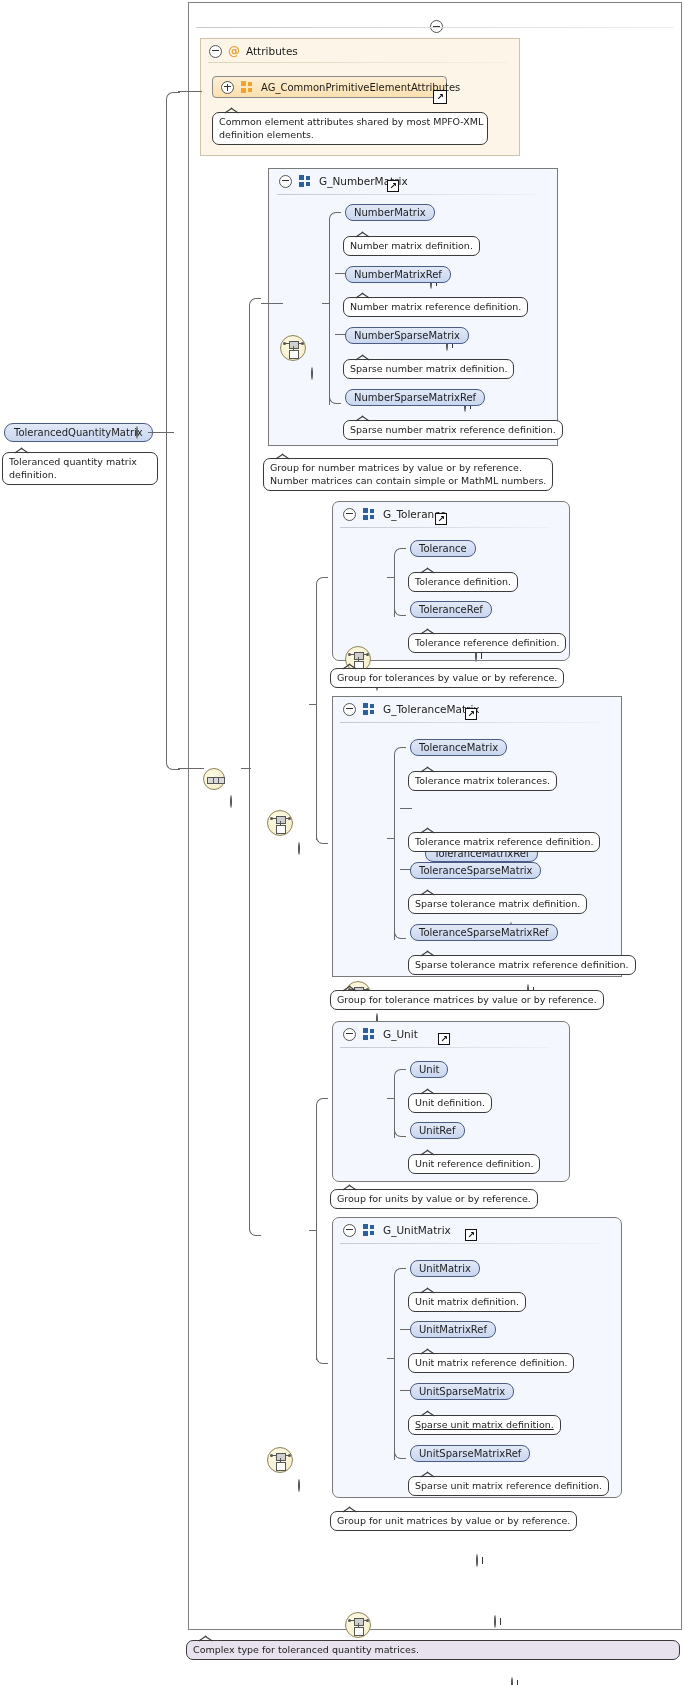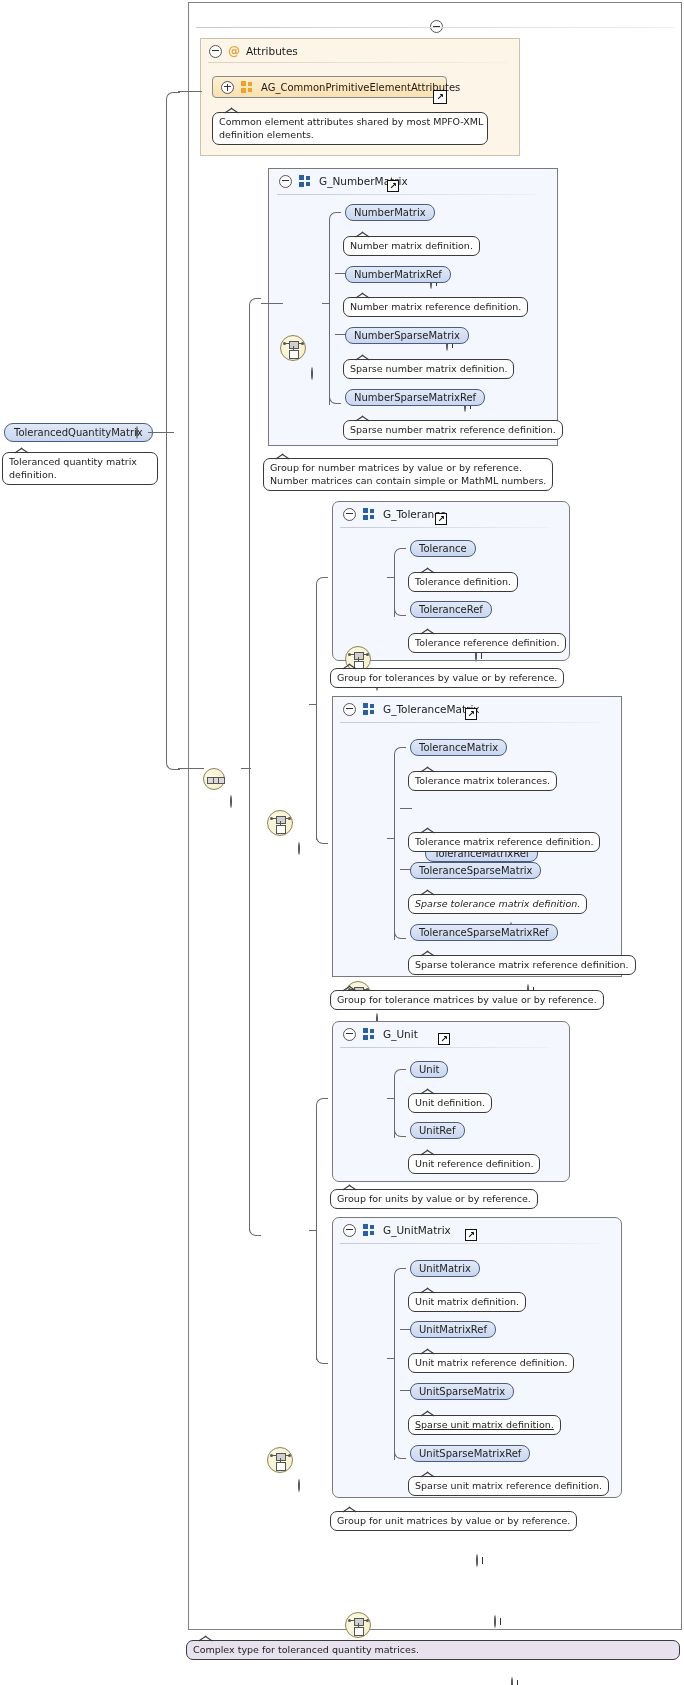--- a/index.html
+++ b/index.html
@@ -378,21 +378,21 @@
   <span>ToleranceMatrixRef</span>
   </div>
 <span class="abs circ plus" style="left:523px;top:804px;"></span>
 <div class="abs note" style="left:408px;top:832px;">
   <span class="tick"></span><span>Tolerance matrix reference definition.</span></div>
 
 <div class="abs pill" style="left:410px;top:862px;">
   <span>ToleranceSparseMatrix</span>
   </div>
 <span class="abs circ plus" style="left:538px;top:865px;"></span>
-<div class="abs note" style="left:408px;top:894px;font-style:italic;">
+<div class="abs note" style="left:408px;top:894px;">
   <span class="tick"></span><span>Sparse tolerance matrix definition.</span></div>
 
 <div class="abs pill" style="left:410px;top:924px;">
   <span>ToleranceSparseMatrixRef</span>
   </div>
 <span class="abs circ plus" style="left:552px;top:927px;"></span>
 <div class="abs note" style="left:408px;top:955px;">
   <span class="tick"></span><span>Sparse tolerance matrix reference definition.</span></div>
 
 <div class="abs note" style="left:330px;top:990px;">

